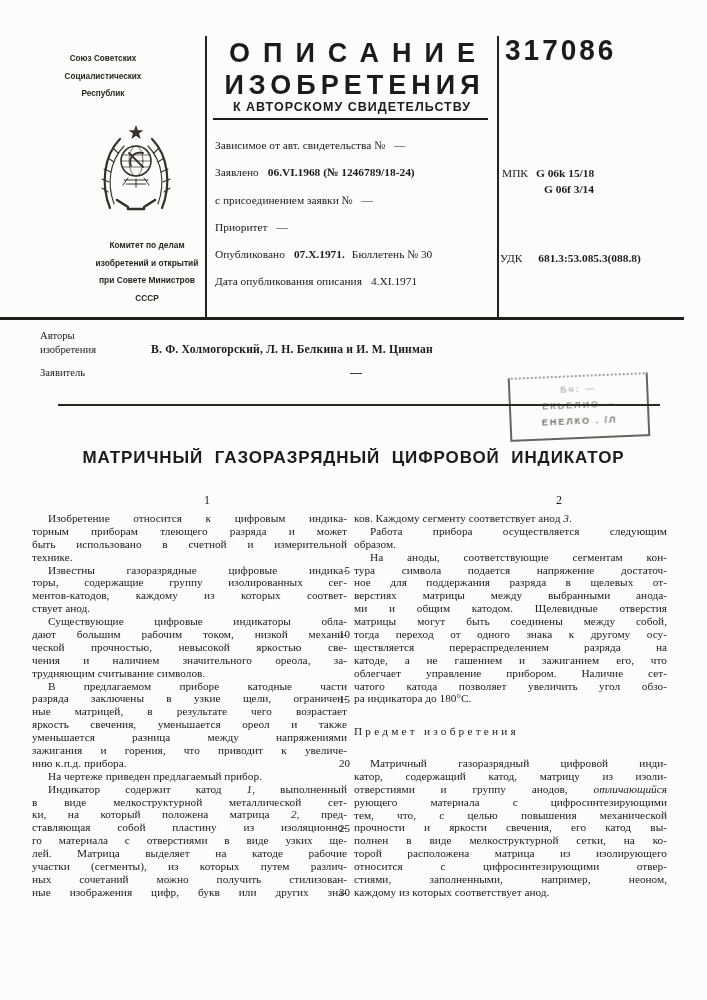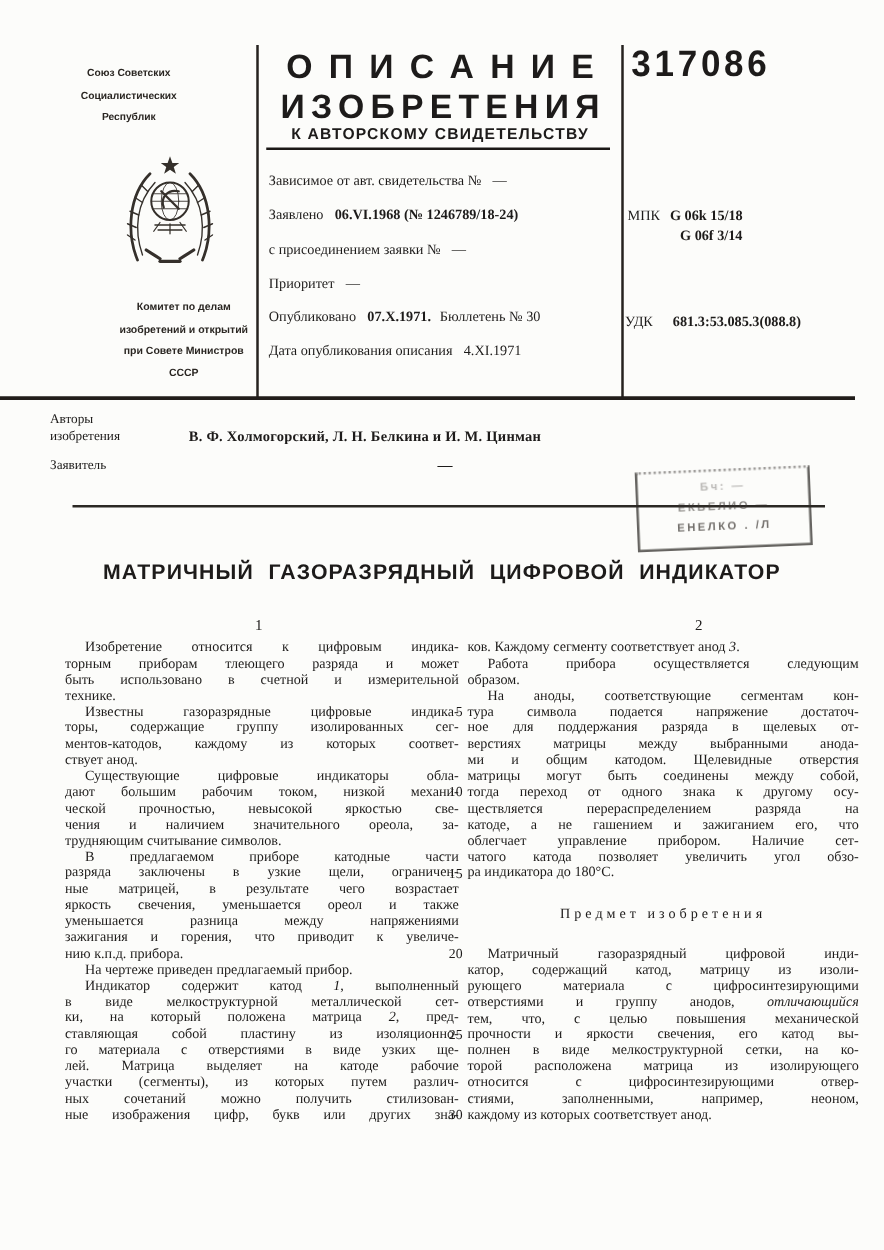--- a/index.html
+++ b/index.html
@@ -57,29 +57,29 @@
   .stamp-line:nth-child(1){opacity:.35;}
   .stamp-line:nth-child(2){opacity:.55;}
   .stamp-line:nth-child(3){opacity:.7;}
   
   #invention-title{left:0;top:448px;width:707px;text-align:center;
     font-family:"Liberation Sans",sans-serif;font-weight:bold;font-size:17px;
     letter-spacing:.9px;word-spacing:6px;white-space:nowrap;}
   
   #col-num-1{left:204px;top:493px;font-size:12px;}
   #col-num-2{left:556px;top:493px;font-size:12px;}
-  #body{left:52px;top:512px;width:635px;height:400px;font-size:11.3px;}
+  #body{left:32px;top:512px;width:635px;height:400px;font-size:11.3px;}
   .col{position:absolute;top:0;}
   #col-left{left:0;width:315px;}
   #col-right{left:322px;width:313px;}
   .tl{height:12.9px;line-height:12.9px;text-align:justify;text-align-last:justify;white-space:normal;overflow:visible;}
   .tl.end{text-align-last:left;}
   .tl.ind{padding-left:16px;}
   .tl.blank{height:12.9px;}
-  .tl.head{height:25.8px;display:flex;align-items:center;justify-content:center;
+  .tl.head{height:25.8px;display:flex;align-items:center;
     letter-spacing:3.2px;text-align:center;text-align-last:center;}
   .lnum{position:absolute;width:22px;left:296px;text-align:right;font-size:11px;line-height:12.9px;}
 </style>
 </head>
 <body>
 
 <div id="vline1" class="vline"></div>
 <div id="vline2" class="vline"></div>
 <div id="subtitle-rule"></div>
 <div id="thick-rule"></div>
@@ -208,22 +208,22 @@
       <div class="tl"><span>облегчает управление прибором. Наличие сет-</span></div>
       <div class="tl"><span>чатого катода позволяет увеличить угол обзо-</span></div>
       <div class="tl end"><span>ра индикатора до  180°С.</span></div>
       <div class="tl blank"></div>
       <div class="tl head">
         <span>Предмет изобретения</span>
       </div>
       <div class="tl blank"></div>
       <div class="tl ind"><span>Матричный газоразрядный цифровой инди-</span></div>
       <div class="tl"><span>катор, содержащий катод, матрицу из изоли-</span></div>
+      <div class="tl"><span>отверстиями и группу анодов, </span><i>отличающийся</i><span></span></div>
       <div class="tl"><span>рующего материала с цифросинтезирующими</span></div>
-      <div class="tl"><span>отверстиями и группу анодов, </span><i>отличающийся</i><span></span></div>
       <div class="tl"><span>тем, что, с целью повышения  механической</span></div>
       <div class="tl"><span>прочности и яркости свечения, его катод вы-</span></div>
       <div class="tl"><span>полнен в виде мелкоструктурной сетки, на ко-</span></div>
       <div class="tl"><span>торой расположена матрица из изолирующего</span></div>
       <div class="tl"><span>относится с  цифросинтезирующими  отвер-</span></div>
       <div class="tl"><span>стиями,  заполненными,  например,  неоном,</span></div>
       <div class="tl end"><span>каждому из которых соответствует анод.</span></div>
     </div>
   <div id="gutter">
       <div class="lnum" style="top: 51.6px;">5</div>

